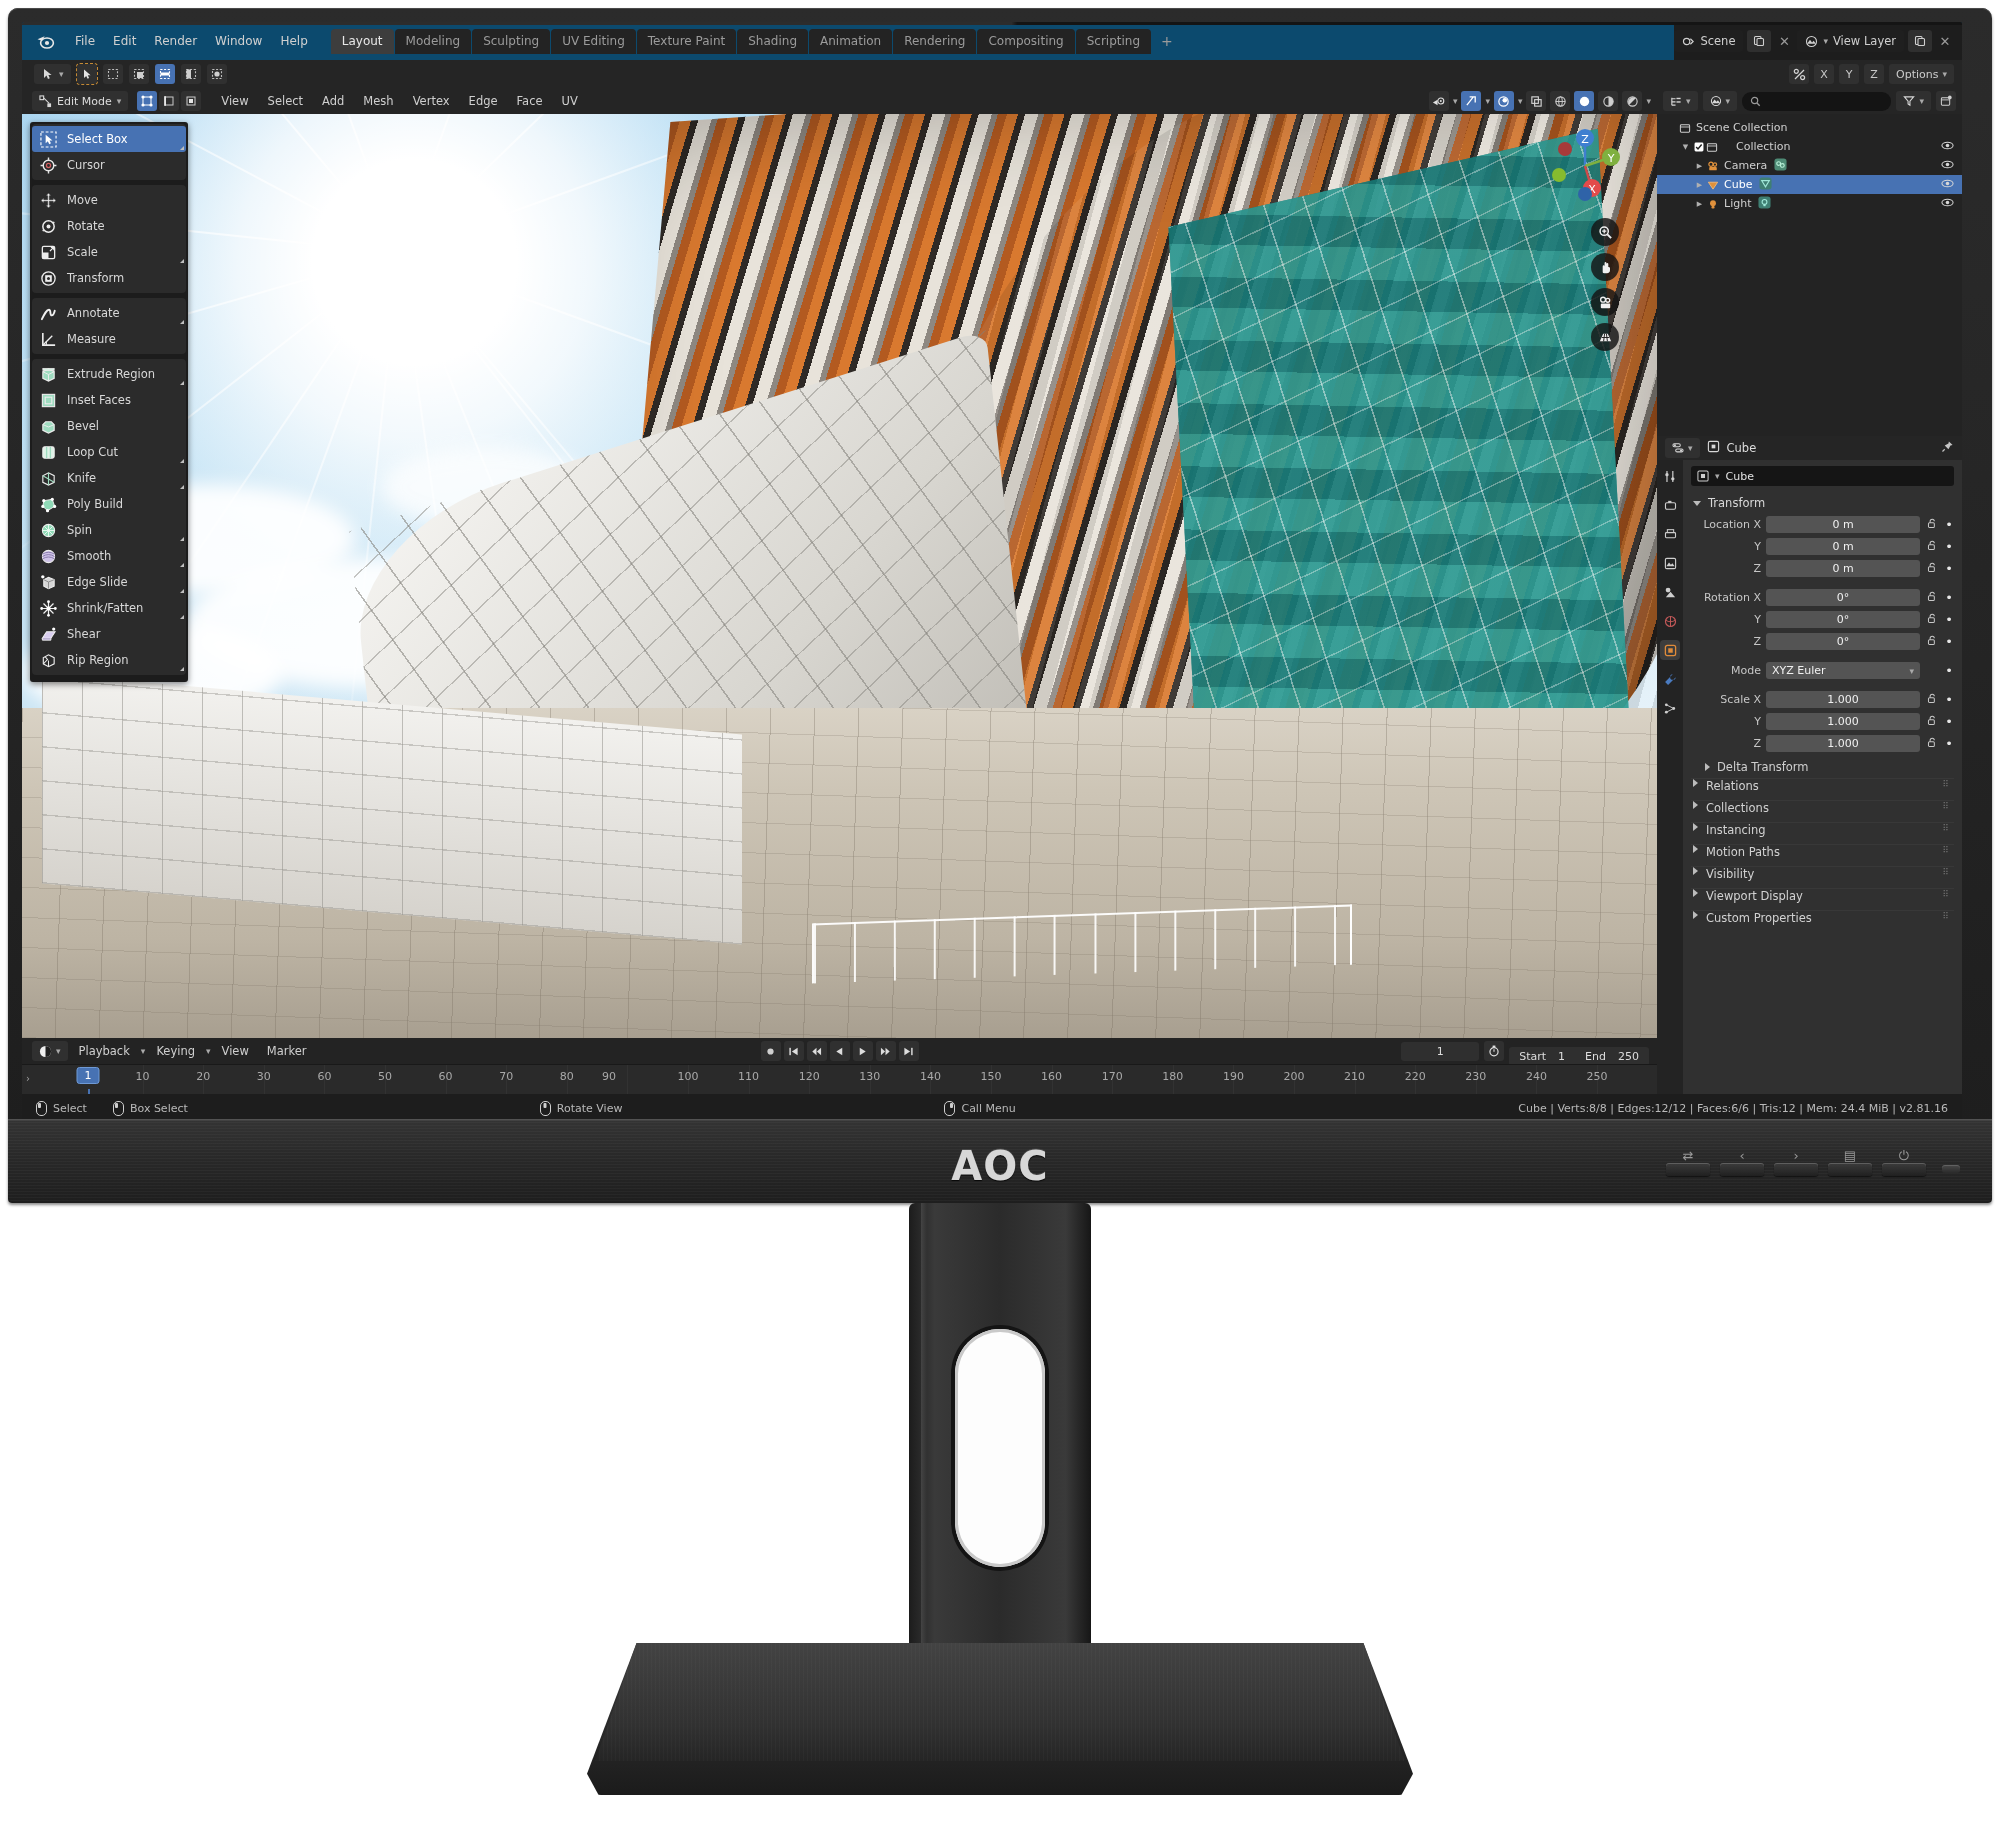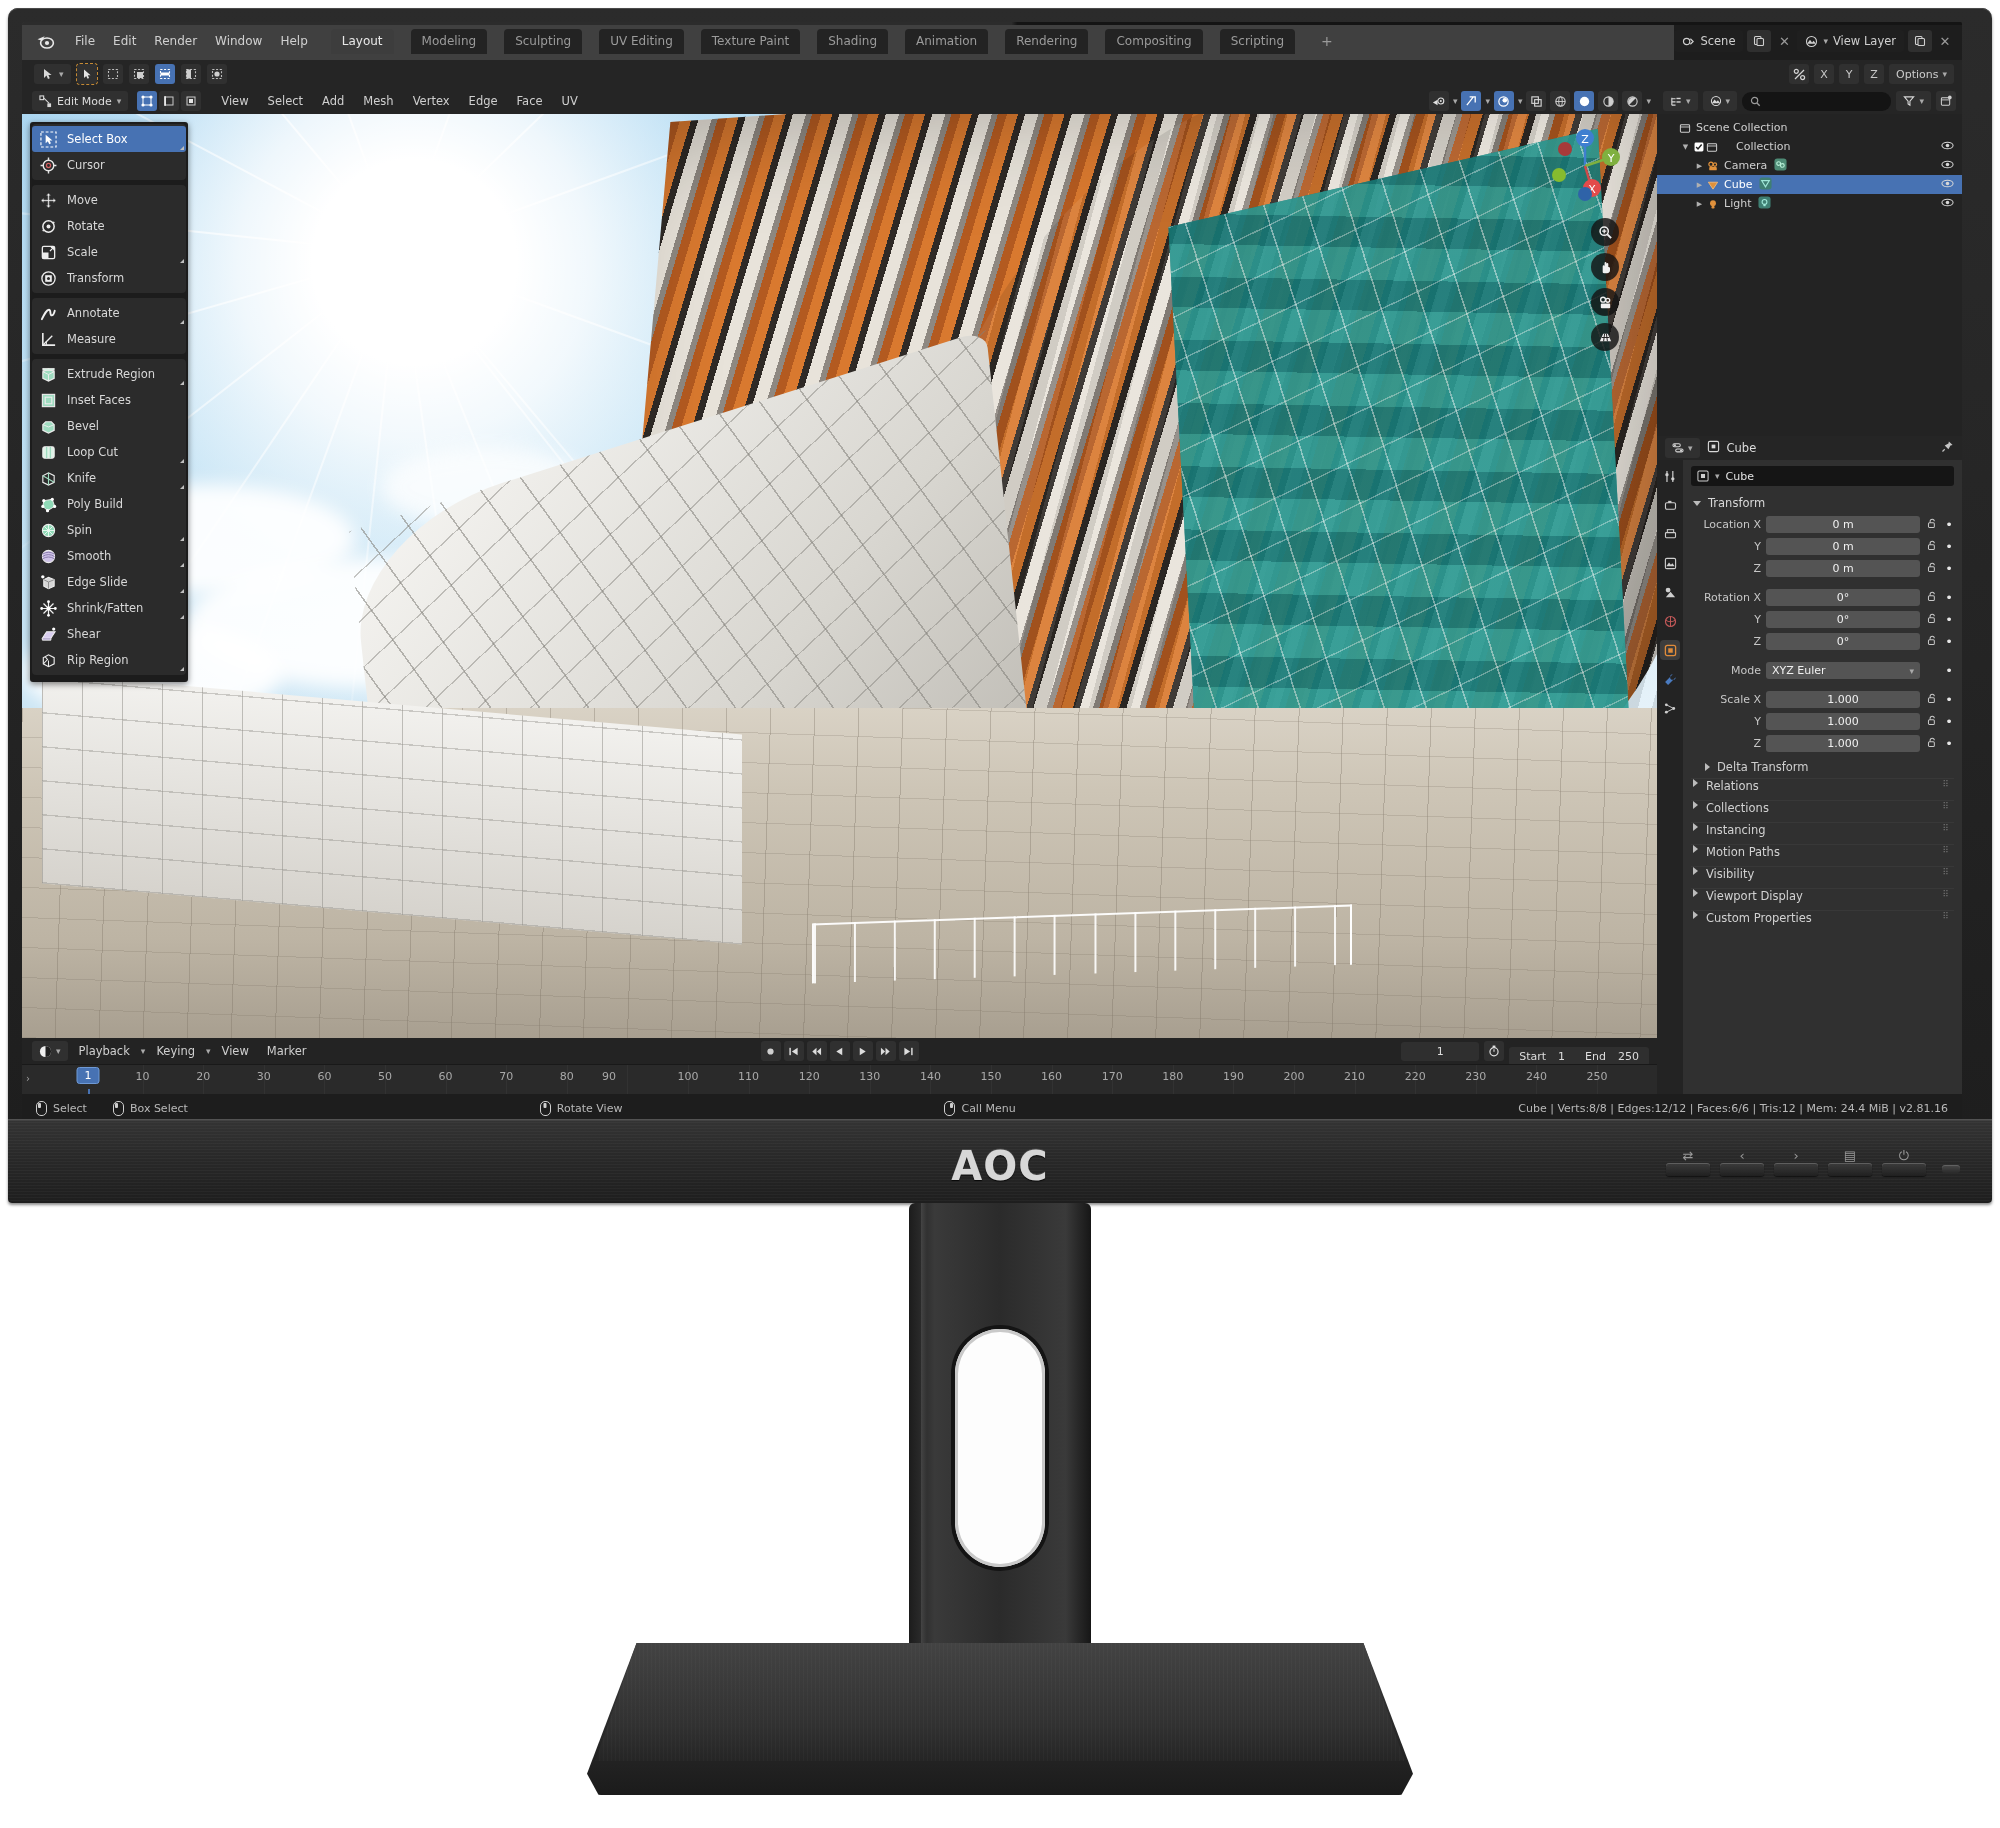--- a/index.html
+++ b/index.html
@@ -90,26 +90,26 @@
   }
 
   
   #blender {
     position:absolute; left:22px; top:22px; width:1940px; height:1100px;
     background:#181818; color:#d7d7d7;
     font-size:11.5px; overflow:hidden; border-radius:2px;
   }
 
   
-  .topbar { position:relative; height:38px; background:#404040; display:flex; align-items:center; padding-left:12px; }
+  .topbar { position:relative; height:38px; background:#0c4a6e; display:flex; align-items:center; padding-left:12px; }
   .topbar::after{ content:""; position:absolute; left:0; right:0; top:0; height:3px;
      background:linear-gradient(90deg,#2c2c2c 0%,#2c2c2c 51%,#141414 51.3%,#141414 100%); }
   .bl-logo { width:22px; height:22px; margin-right:10px; display:flex; align-items:center; justify-content:center; }
   .menu-item { padding:3px 9px; color:#d0d0d0; font-size:12px; border-radius:3px; white-space:nowrap; }
-  .ws-tabs { display:flex; align-items:center; margin-left:14px; gap:17px; }
+  .ws-tabs { display:flex; align-items:center; margin-left:14px; gap:1px; }
   .ws-tab { padding:5px 11px 6px; font-size:12px; color:#9b9b9b; background:#232323; border-radius:4px 4px 0 0; white-space:nowrap; }
   .ws-tab.active { background:#3d3d3d; color:#e8e8e8; }
   .ws-plus { padding:4px 9px; color:#9b9b9b; font-size:14px; }
   .scene-right { position:absolute; right:0; top:0; height:38px; display:flex; align-items:center; gap:4px; padding-right:8px; background:#1d1d1d; }
   .field-dark { background:#1f1f1f; border-radius:3px; height:22px; display:flex; align-items:center; padding:0 8px; color:#cfcfcf; font-size:11.5px; gap:5px; }
   .ico-btn { width:24px; height:22px; border-radius:3px; background:#2f2f2f; display:flex; align-items:center; justify-content:center; color:#c8c8c8; font-size:12px; }
   .ico-x { width:18px; height:22px; display:flex; align-items:center; justify-content:center; color:#9a9a9a; font-size:13px; }
 
   
   .toolrow { position:relative; height:28px; background:#252525; display:flex; align-items:center; padding-left:12px; gap:6px; }

